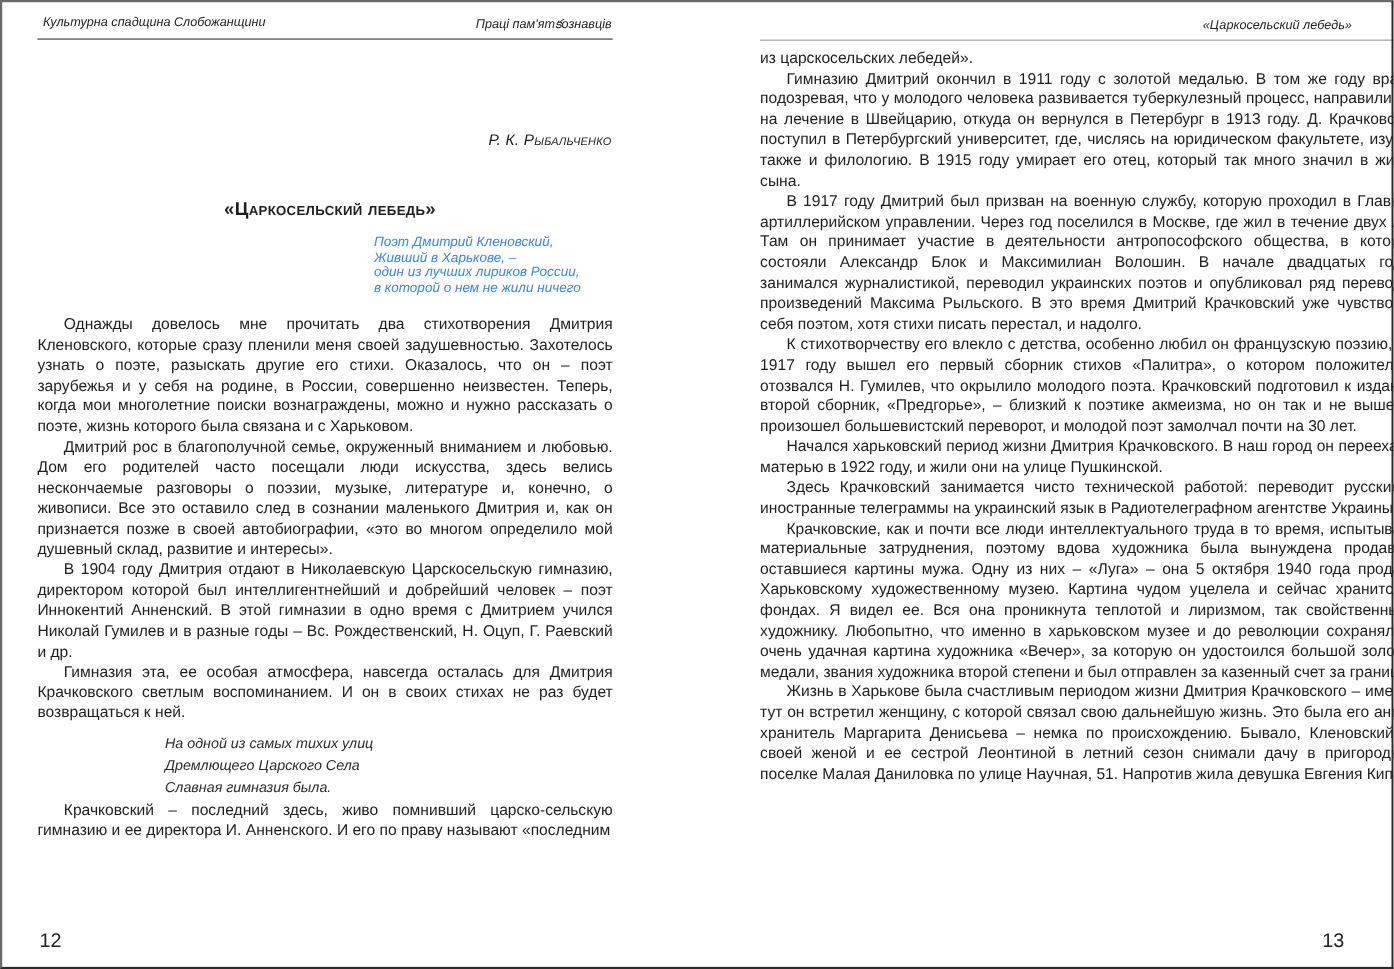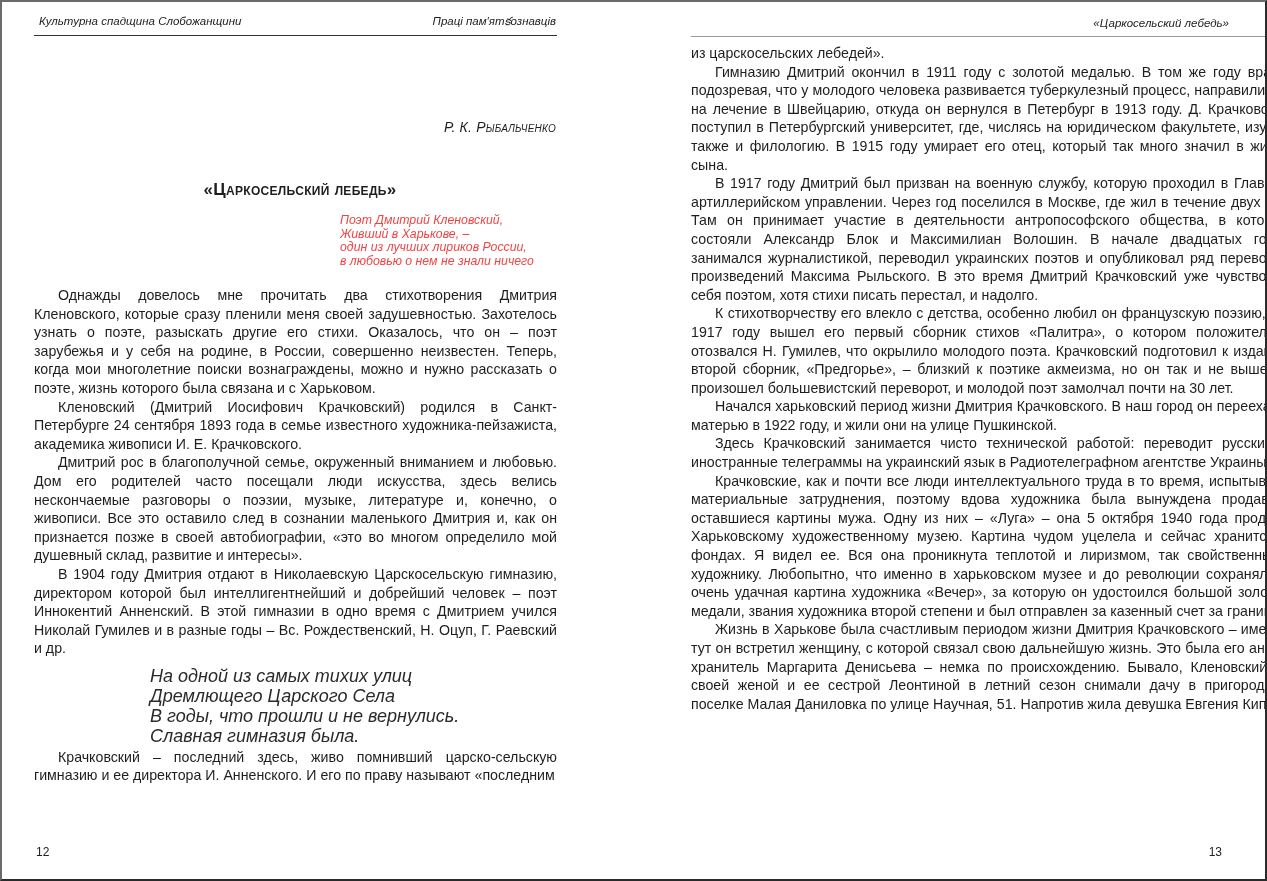--- a/index.html
+++ b/index.html
@@ -38,67 +38,66 @@
     font-weight: normal; font-style: italic; font-size: 14px; letter-spacing: 0.2px;
   }
   .author .sc { font-variant: small-caps; }
   .title {
     position: absolute; left: 0; width: 600px; top: 180px; text-align: center;
     font-weight: bold; font-size: 17px; letter-spacing: 0.3px;
   }
   .title-text { font-variant: small-caps; }
   .epigraph {
     position: absolute; left: 340px; top: 214px;
-    font-style: italic; font-size: 12.3px; line-height: 13.6px; color: #ef4444;
+    font-style: italic; font-size: 12.3px; line-height: 13.6px; color: #3b82f6;
   }
   .body {
     position: absolute; font-size: 14.2px; line-height: 18.6px; color: #1e1e1e;
     text-align: justify;
   }
   .left .body.b1 { left: 34px; width: 523px; top: 286px; }
   .right .body.b1 { left: 57px; width: 599px; top: 44px; }
   .body p { margin: 0; text-indent: 24px; text-align: justify; text-align-last: left; }
   .body p.cont { text-indent: 0; }
   .verse {
-    margin: 8px 0 2px 116px; font-style: italic; font-size: 18px; line-height: 20px; color: #2a2a2a;
+    margin: 8px 0 2px 116px; font-style: italic; font-size: 13px; line-height: 20px; color: #2a2a2a;
   }
   .verse div { white-space: nowrap; }
   .page-number {
-    position: absolute; top: 845px; font-size: 12px; color: #222;
+    position: absolute; top: 845px; font-size: 18px; color: #222;
   }
   .left .page-number { left: 36px; }
   .right .page-number { right: 45px; }
 </style>
 </head>
 <body>
 
 <div class="page left">
   <div class="running-head rh-left">Культурна спадщина Слобожанщини</div>
   <div class="running-head rh-right">Праці пам'ятకознавців</div>
   <div class="rule"></div>
 
   <div class="author"><span class="sc">Р. К. Рыбальченко</span></div>
   <div class="title"><span class="title-text">«Царкосельский лебедь»</span></div>
 
   <div class="epigraph">
     <div>Поэт Дмитрий Кленовский,</div>
     <div>Живший в Харькове, –</div>
     <div>один из лучших лириков России,</div>
-    <div>в любовью о нем не знали ничего</div>
+    <div>в которой о нем не жили ничего</div>
   </div>
 
   <div class="body b1">
     <p>Однажды довелось мне прочитать два стихотворения Дмитрия Кленовского, которые сразу пленили меня своей задушевностью. Захотелось узнать о поэте, разыскать другие его стихи. Оказалось, что он – поэт зарубежья и у себя на родине, в России, совершенно неизвестен. Теперь, когда мои многолетние поиски вознаграждены, можно и нужно рассказать о поэте, жизнь которого была связана и с Харьковом.</p>
-    <p>Кленовский (Дмитрий Иосифович Крачковский) родился в Санкт-Петербурге 24 сентября 1893 года в семье известного художника-пейзажиста, академика живописи И. Е. Крачковского.</p>
     <p>Дмитрий рос в благополучной семье, окруженный вниманием и любовью. Дом его родителей часто посещали люди искусства, здесь велись нескончаемые разговоры о поэзии, музыке, литературе и, конечно, о живописи. Все это оставило след в сознании маленького Дмитрия и, как он признается позже в своей автобиографии, «это во многом определило мой душевный склад, развитие и интересы».</p>
     <p>В 1904 году Дмитрия отдают в Николаевскую Царскосельскую гимназию, директором которой был интеллигентнейший и добрейший человек – поэт Иннокентий Анненский. В этой гимназии в одно время с Дмитрием учился Николай Гумилев и в разные годы – Вс. Рождественский, Н. Оцуп, Г. Раевский и др.</p>
+    <p>Гимназия эта, ее особая атмосфера, навсегда осталась для Дмитрия Крачковского светлым воспоминанием. И он в своих стихах не раз будет возвращаться к ней.</p>
     <div class="verse">
       <div>На одной из самых тихих улиц</div>
       <div>Дремлющего Царского Села</div>
-      <div>В годы, что прошли и не вернулись.</div>
       <div>Славная гимназия была.</div>
     </div>
     <p>Крачковский – последний здесь, живо помнивший царско-сельскую гимназию и ее директора И. Анненского. И его по праву называют «последним</p>
   </div>
 
   <div class="page-number">12</div>
 </div>
 
 <div class="page right">
   <div class="running-head rh-right">«Царкосельский лебедь»</div>

